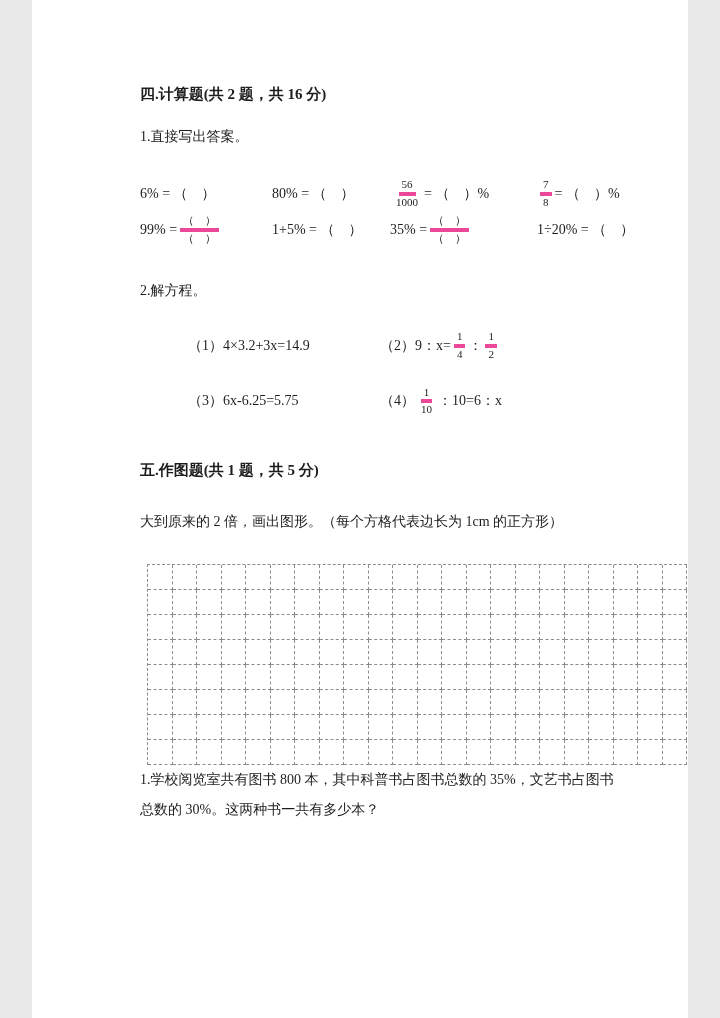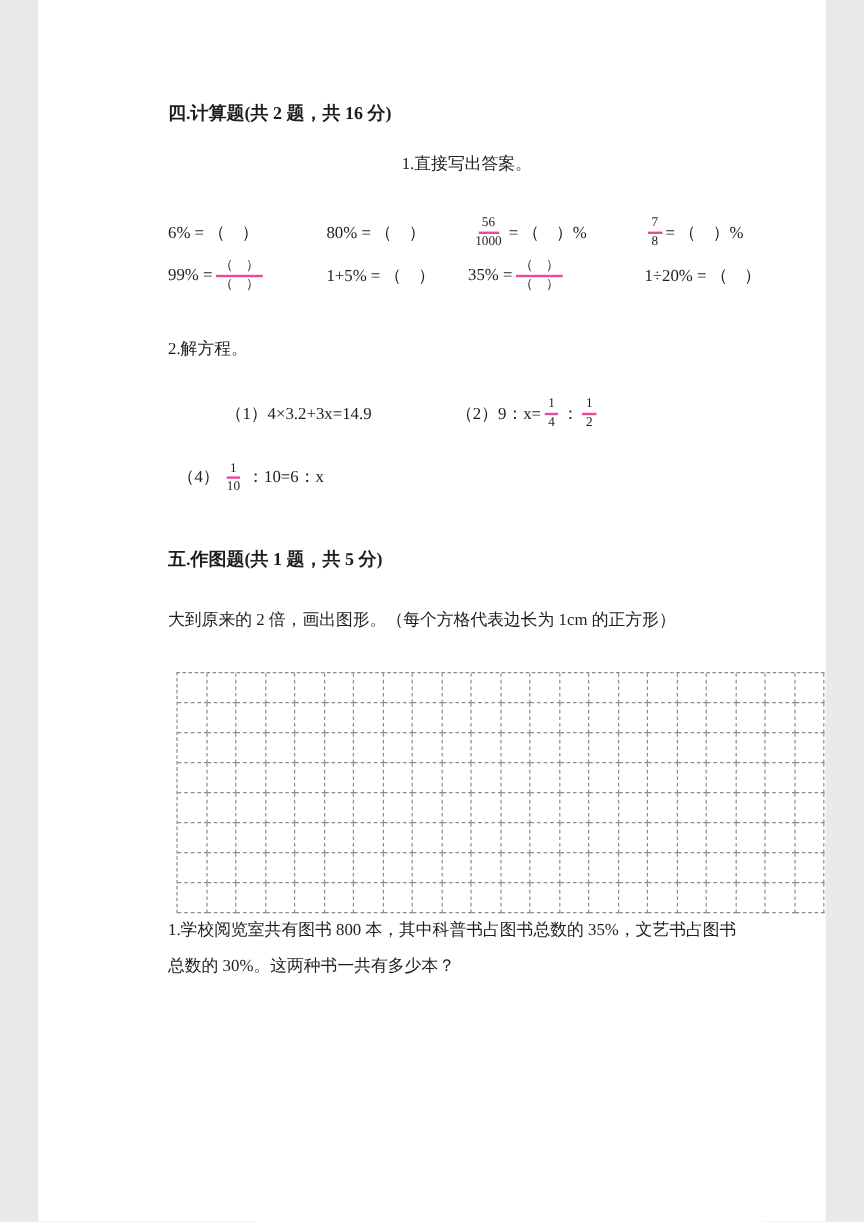--- a/index.html
+++ b/index.html
@@ -4,32 +4,32 @@
 <style>
   html,body { margin:0; padding:0; background:#e9e9e9; }
   .page {
     width:656px; height:1018px; margin:0 auto; background:#ffffff;
     box-sizing:border-box; padding:85px 50px 40px 108px;
     font-family:"Liberation Serif","DejaVu Serif",serif;
     color:#1d1d1d; font-size:14px;
   }
   .sec-heading { font-weight:bold; font-size:15px; margin:0; }
   .sec4-heading { margin-bottom:24px; }
-  .sub-label { margin:0 0 30px 0;text-align:center; }
+  .sub-label { margin:0 0 30px 0; }
   .calc-row { display:flex; align-items:center; min-height:36px; }
   .calc-row .ci1 { width:132px; }
   .calc-row .ci2 { width:118px; }
   .calc-row .ci3 { width:147px; }
   .calc-row .ci4 { flex:1; }
   .calc-row2 { margin-bottom:34px; }
   .frac {
     display:inline-flex; flex-direction:column; align-items:center;
     vertical-align:middle; font-size:11px; line-height:1.25; margin:0 3px;
   }
-  .frac .num { border-bottom:2px solid #ec4899; padding:0 3px; text-align:center; }
+  .frac .num { border-bottom:4px solid #ec4899; padding:0 3px; text-align:center; }
   .frac .den { padding:0 3px; text-align:center; }
   .q2-label { margin:0 0 30px 0; }
   .eq-row { display:flex; align-items:center; margin-bottom:24px; padding-left:8px; min-height:26px; }
   .eq-col1 { width:192px;margin-left:40px; }
   .eq-col2 { flex:1; display:flex; align-items:center; }
   .inline-item { display:inline-flex; align-items:center; }
   .sec5-heading { margin:44px 0 26px 0; }
   .instr-line { line-height:32px; margin:0; }
   .grid {
     margin:26px 0 0 7px; width:540px;
@@ -102,20 +102,21 @@
       </span>
       <span>：</span>
       <span class="frac">
         <span class="num">1</span>
         <span class="den">2</span>
       </span>
     </span>
   </div>
 
   <div class="eq-row">
+    <span class="eq-col1">（3）6x-6.25=5.75</span>
     <span class="eq-col2">
       <span>（4）</span>
       <span class="frac">
         <span class="num">1</span>
         <span class="den">10</span>
       </span>
       <span>：10=6：x</span>
     </span>
   </div>
 

